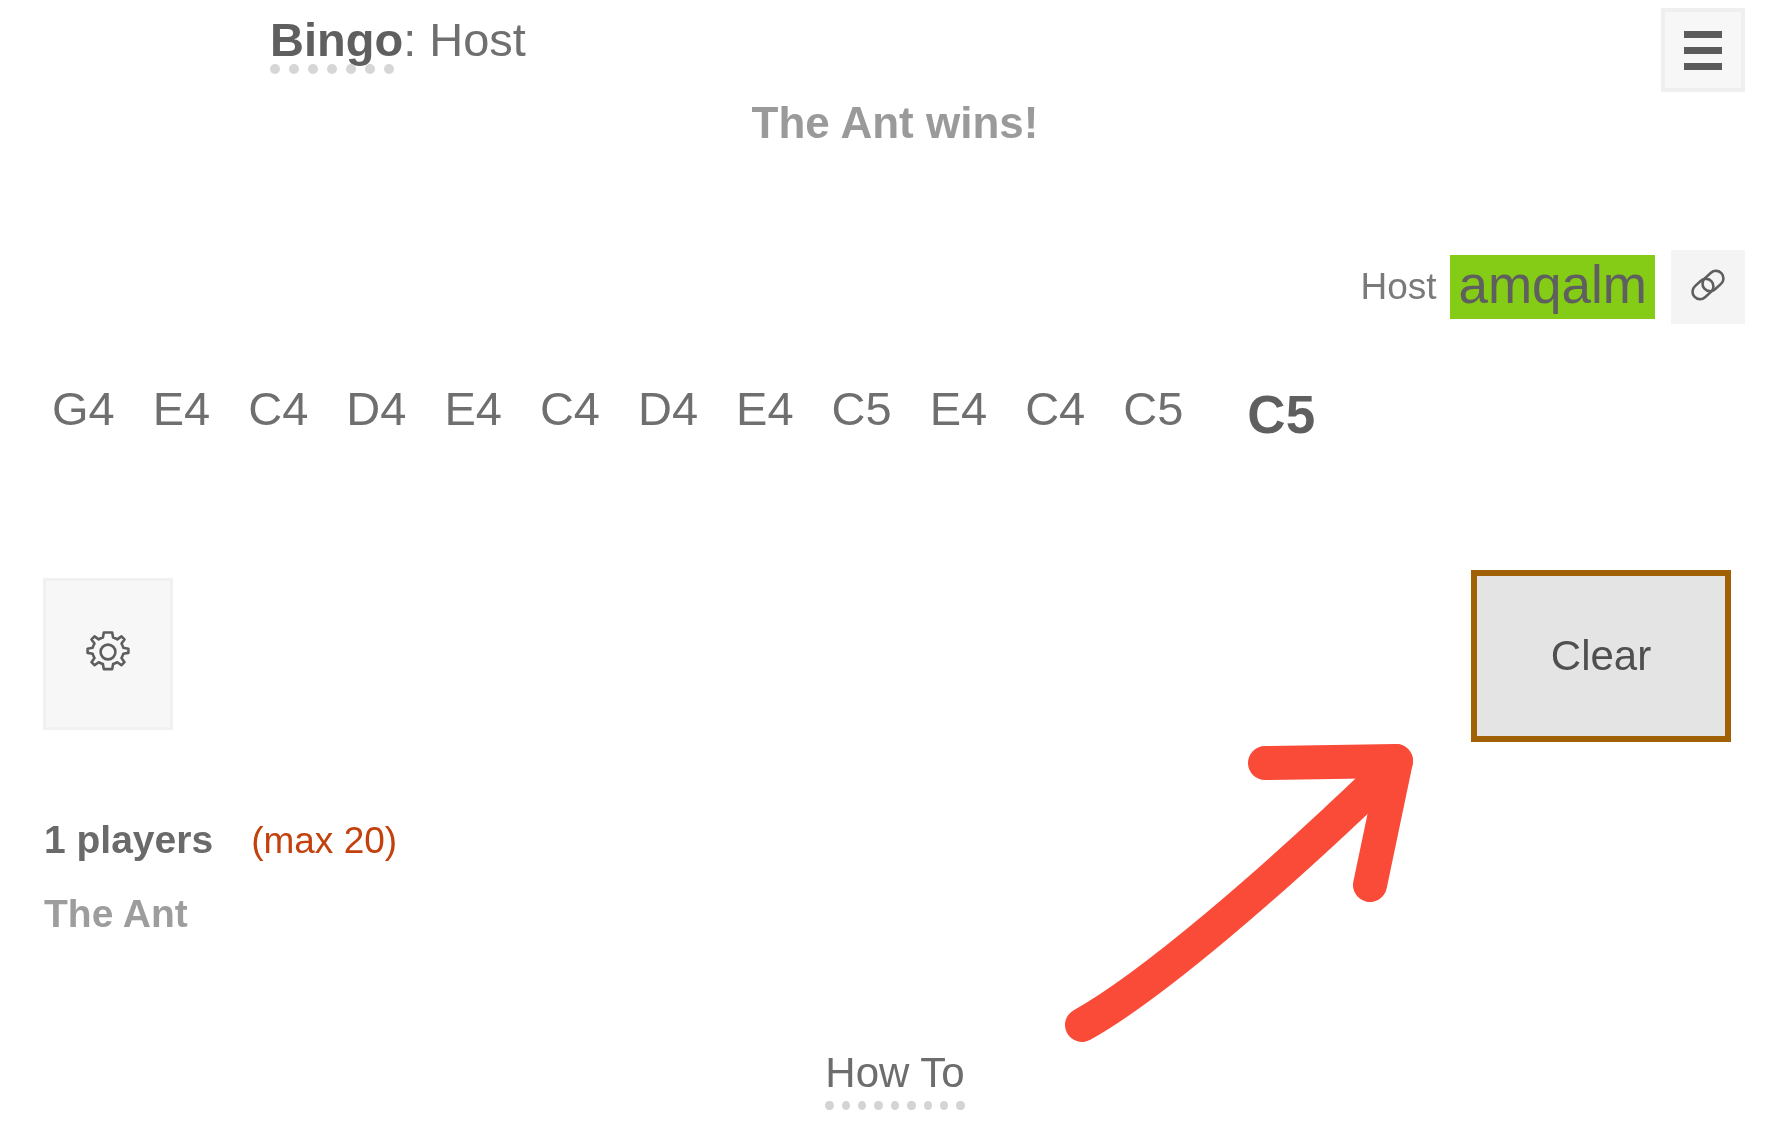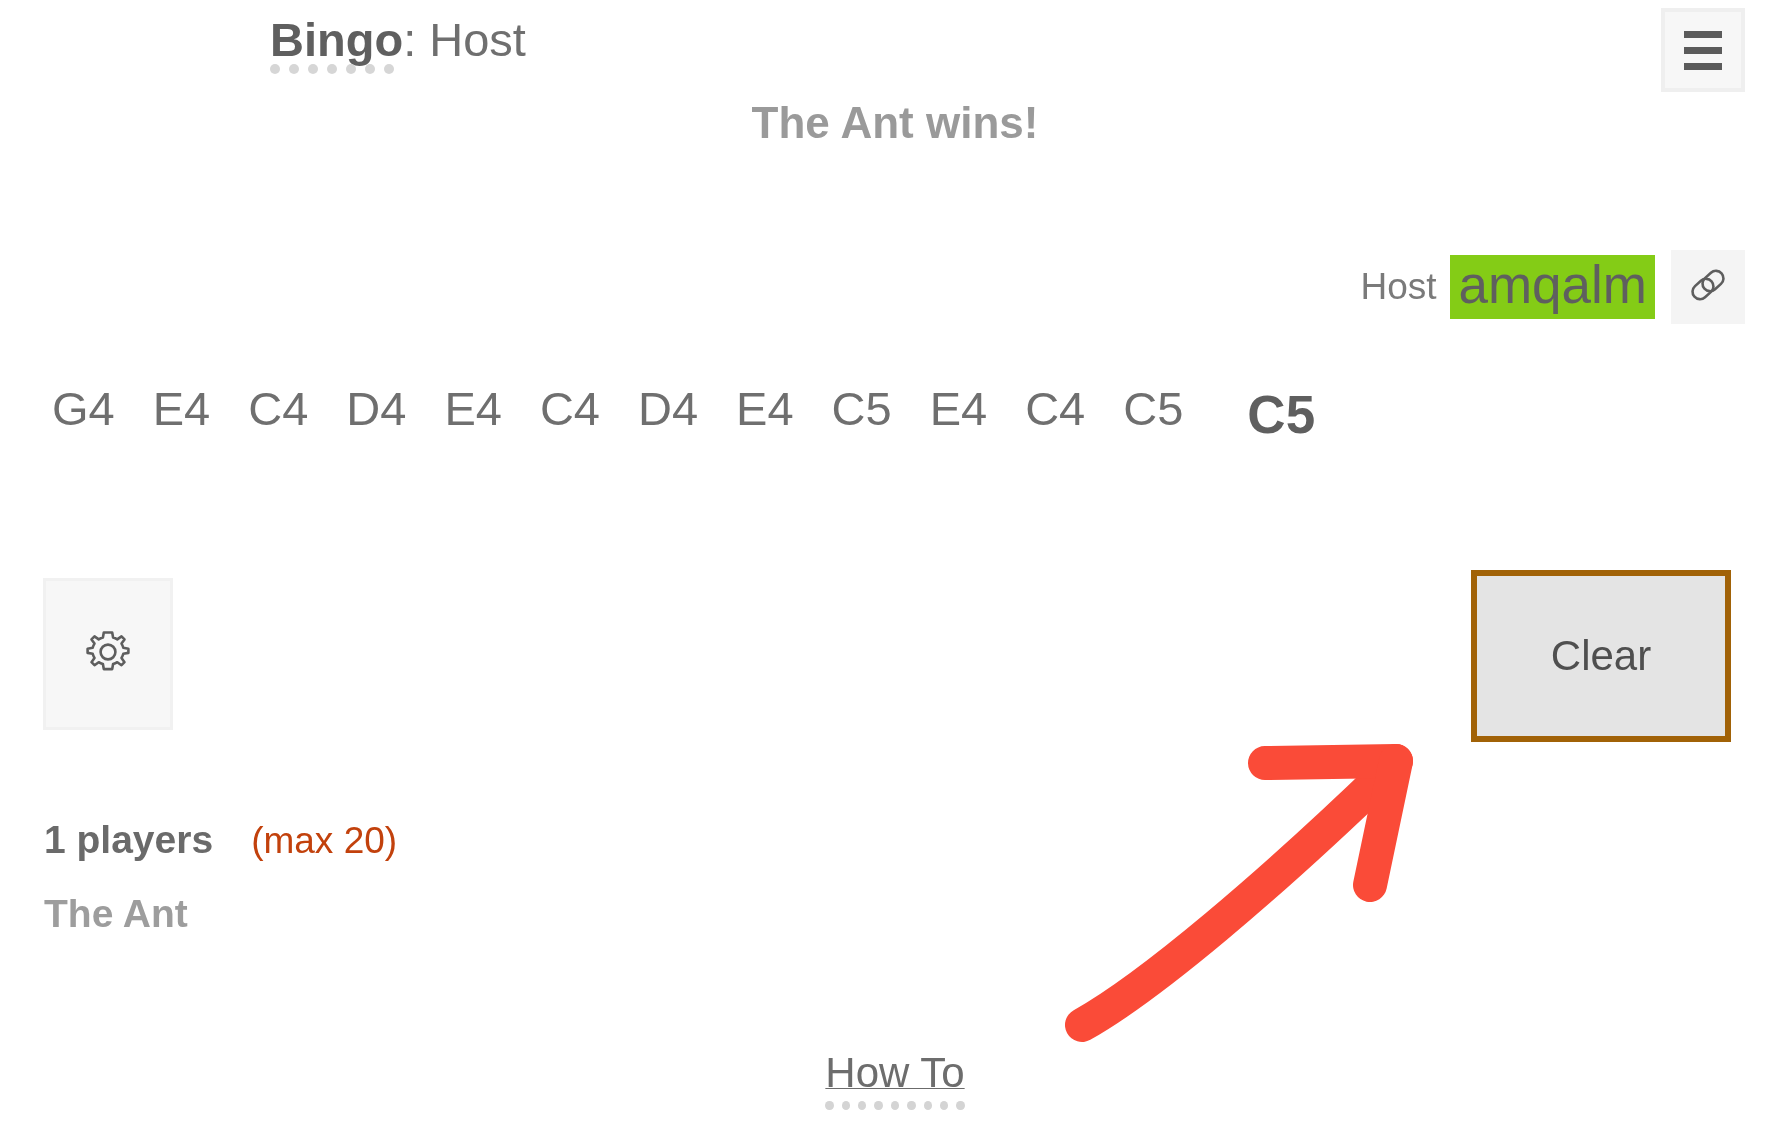--- a/index.html
+++ b/index.html
@@ -245,21 +245,20 @@
 
   
   .howto {
     position: absolute;
     left: 0;
     top: 1052px;
     width: 1790px;
     display: flex;
     justify-content: center;
     cursor: pointer;
-    text-decoration: underline;
   }
   .howto-inner {
     position: relative;
     display: inline-block;
     padding-bottom: 2px;
   }
   .howto-text {
     font-size: 42px;
     color: #6d6d6d;
     line-height: 1;

